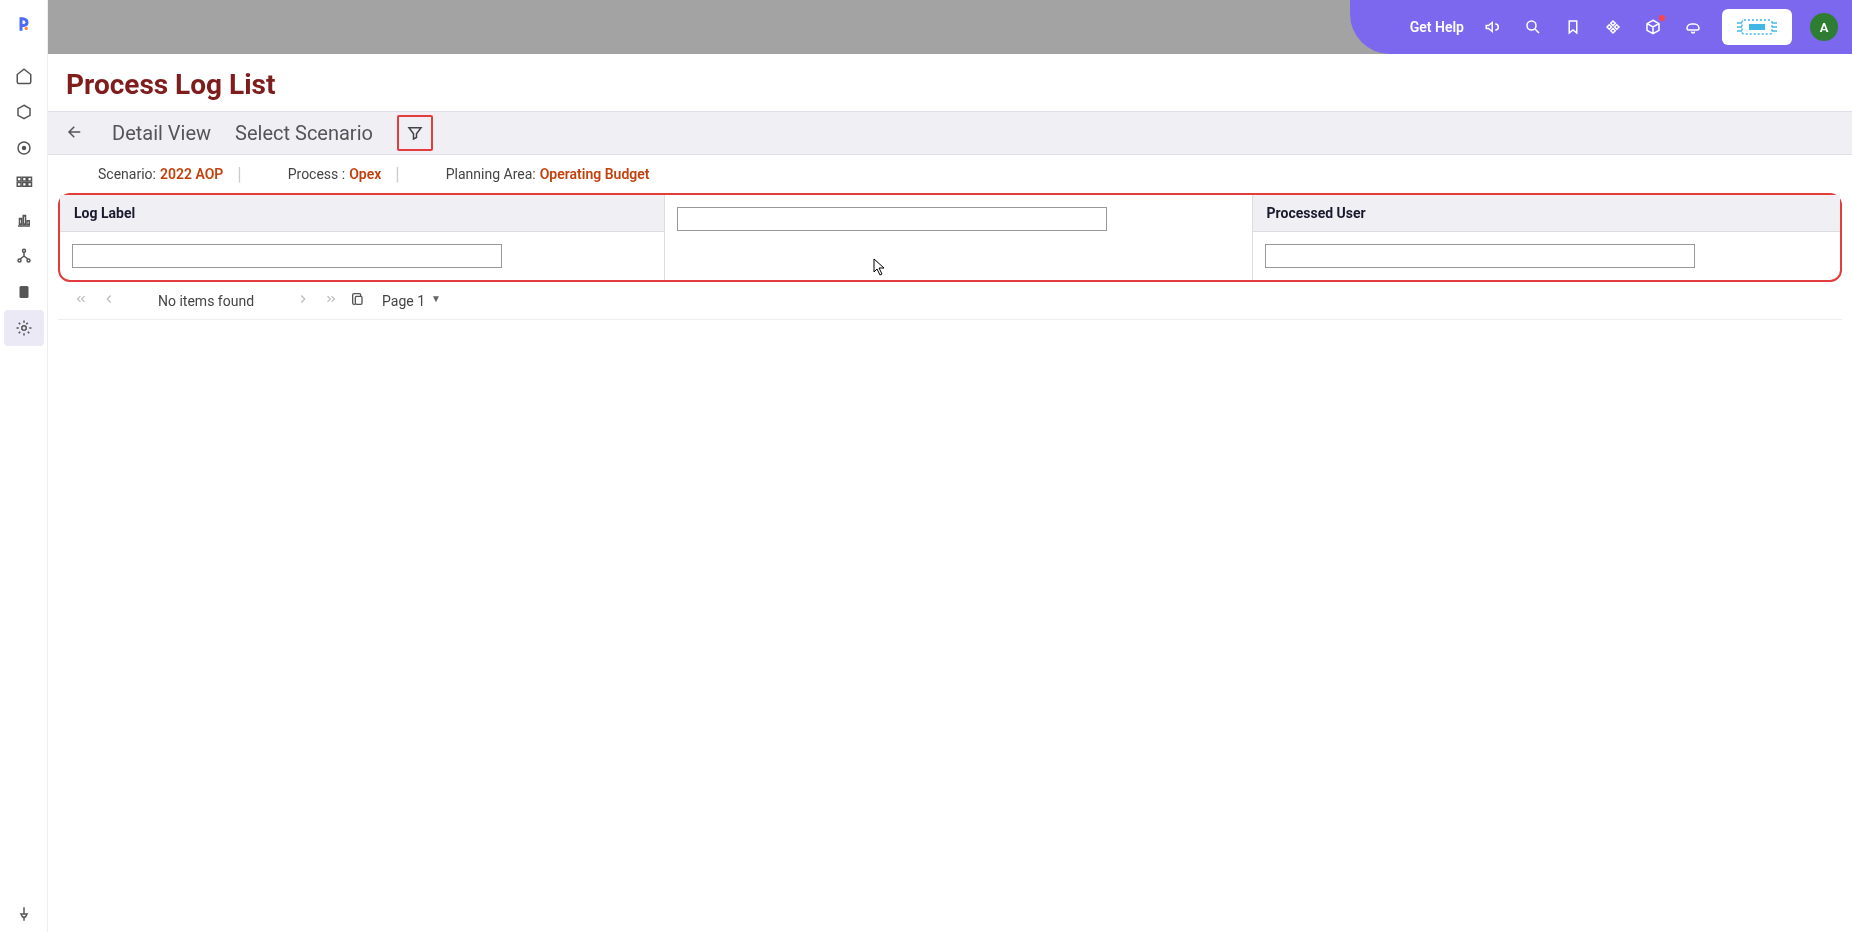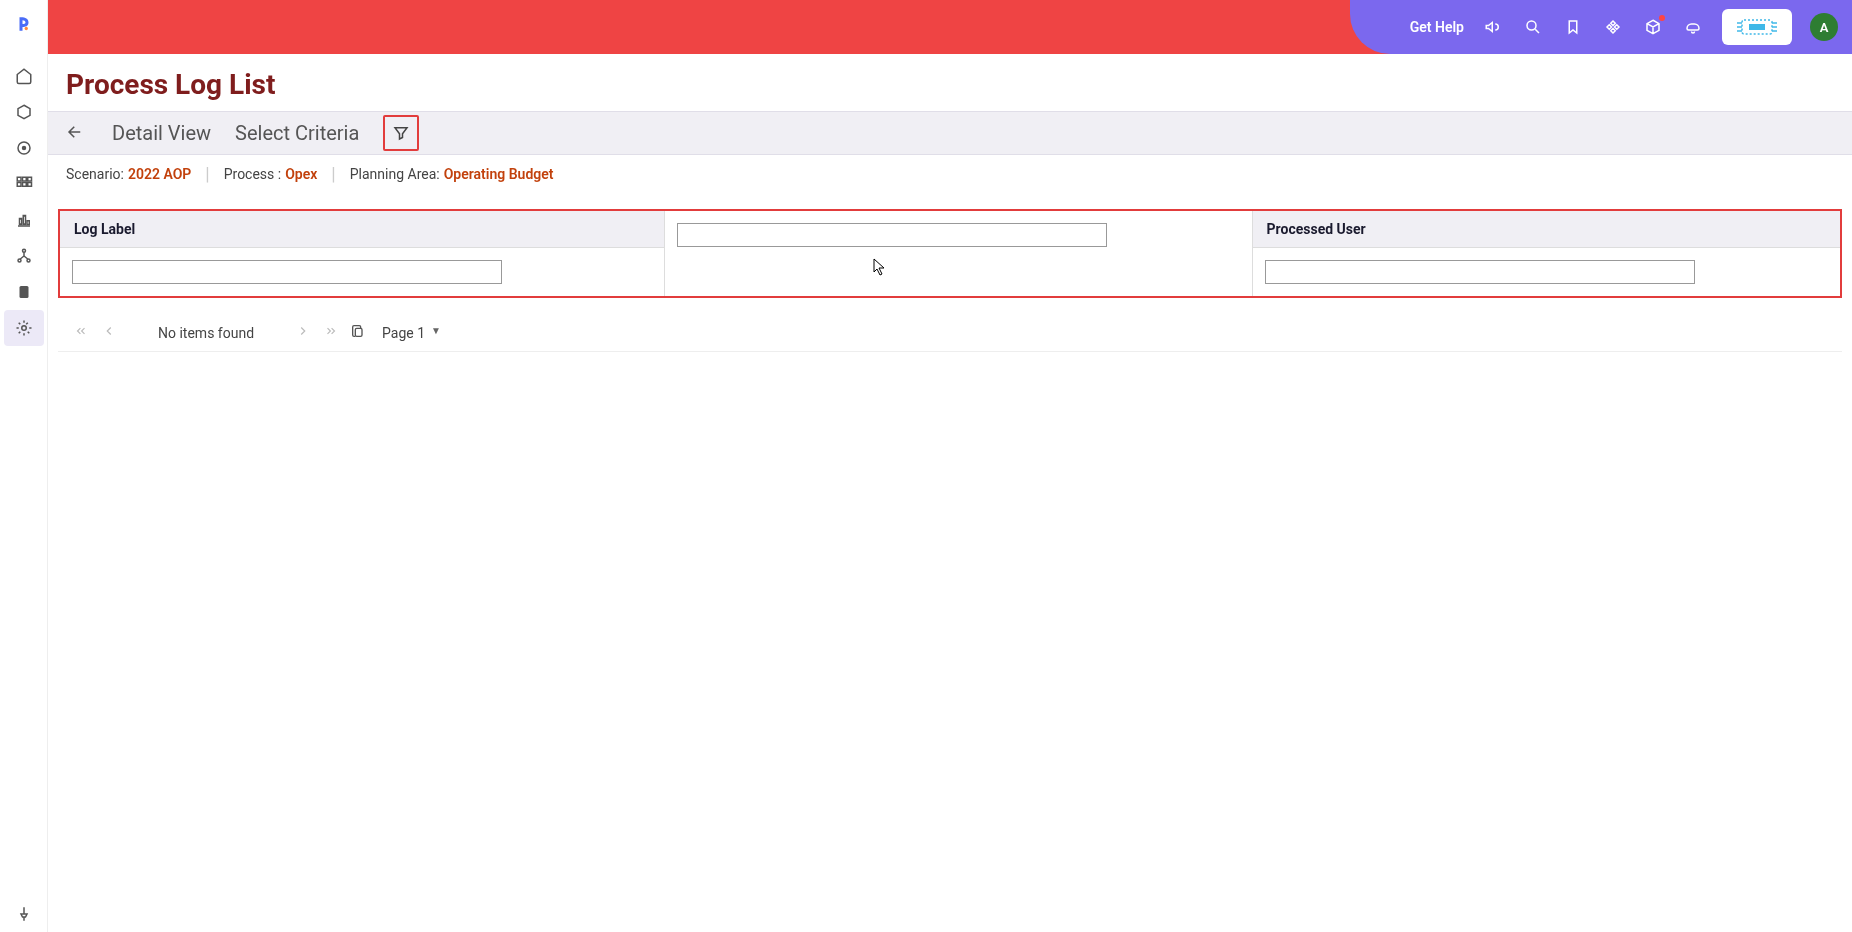--- a/index.html
+++ b/index.html
@@ -12,21 +12,21 @@
 .sidebar .logo { width: 28px; height: 28px; margin-bottom: 20px; display:flex; align-items:center; justify-content:center; }
 .sidebar .nav-icon { width: 40px; height: 36px; display: flex; align-items: center; justify-content: center; color: #555; cursor: pointer; border-radius:4px; }
 .sidebar .nav-icon.active { background: #ece9f7; }
 .sidebar .spacer { flex: 1; }
 .sidebar svg { width: 18px; height: 18px; }
 
 
 .main { flex: 1; display: flex; flex-direction: column; min-width: 0; }
 
 
-.topbar { height: 54px; background: #ef4444; display: flex; align-items: center; position: relative; }
+.topbar { height: 54px; background: #a3a3a3; display: flex; align-items: center; position: relative; }
 .topbar-right { position: absolute; right: 0; top: 0; height: 54px; display: flex; align-items: center; padding-right: 14px; padding-left: 60px; background: #7b68ee; border-bottom-left-radius: 40px; gap: 18px; color: white; }
 .topbar-right .get-help { font-size: 14px; font-weight: 600; cursor: pointer; }
 .topbar-right .hicon { width: 22px; height: 22px; display: flex; align-items: center; justify-content: center; cursor: pointer; position: relative; }
 .topbar-right .hicon svg { width: 18px; height: 18px; }
 .red-dot { position: absolute; top: -1px; right: -1px; width: 6px; height: 6px; background: #ff4444; border-radius: 50%; }
 .chip-box { background: #fff; border-radius: 6px; padding: 6px 10px; display: flex; align-items: center; }
 .chip-box svg { width: 50px; height: 24px; }
 .avatar { width: 28px; height: 28px; border-radius: 50%; background: #2e7d32; color: white; display: flex; align-items: center; justify-content: center; font-weight: 600; font-size: 13px; cursor:pointer; }
 
 
@@ -34,26 +34,26 @@
 
 
 .toolbar { height: 44px; background: #f0eff4; display: flex; align-items: center; padding: 0 14px; gap: 24px; border-top: 1px solid #e0dee8; border-bottom: 1px solid #e0dee8; }
 .toolbar .back-btn { cursor: pointer; color: #555; padding: 4px; }
 .toolbar .tlink { color: #555; font-size: 20px; cursor: pointer; }
 .toolbar .filter-btn { width: 36px; height: 36px; display: flex; align-items: center; justify-content: center; cursor: pointer; border: 2px solid #e23c3c; border-radius: 2px; }
 .toolbar svg { width: 18px; height: 18px; }
 
 
 .crumbs { padding: 10px 18px; font-size: 14px; color: #444; display: flex; gap: 14px; align-items: center; }
-.crumbs .pair { display: flex; gap: 4px; }
+.crumbs .pair { display: flex; gap: 4px; margin-left: 32px; }
 .crumbs .val { font-weight: 600; color: #c2410c; }
 .crumbs .sep { color: #ccc; font-size: 18px; line-height: 1; }
 
 
-.filter-wrap { margin: 16px 10px; border: 2px solid #e23c3c; border-radius: 0; }
+.filter-wrap { margin: 0 10px; border: 2px solid #e23c3c; border-radius: 12px; }
 .filter-table { display: flex; }
 .filter-col { border-right: 1px solid #ddd; display: flex; flex-direction: column; }
 .filter-col:last-child { border-right: none; }
 .filter-col.c1 { flex: 0 0 34%; }
 .filter-col.c2 { flex: 0 0 33%; }
 .filter-col.c3 { flex: 1; }
 .fcol-header { background: #f0eff4; padding: 10px 14px; font-weight: 700; font-size: 14px; border-bottom: 1px solid #ddd; }
 .fcol-body { padding: 12px; }
 .fcol-body input { width: 100%; max-width: 430px; height: 24px; border: 1px solid #999; padding: 2px 6px; font-size: 13px; outline: none; }
 
@@ -194,21 +194,21 @@
       </div>
     </div>
 
     <div class="page-title">Process Log List</div>
 
     <div class="toolbar">
       <span class="back-btn"><svg viewBox="0 0 24 24" fill="none" stroke="currentColor" stroke-width="2">
             <path d="M19 12H5m6-7l-7 7 7 7"></path>
           </svg></span>
       <span class="tlink">Detail View</span>
-      <span class="tlink">Select Criteria</span>
+      <span class="tlink">Select Scenario</span>
       <span class="filter-btn">
           <svg viewBox="0 0 24 24" fill="none" stroke="#444" stroke-width="2">
             <path d="M4 5h16l-6 8v5l-4 2v-7L4 5z"></path>
           </svg>
         </span>
     </div>
 
     <div class="crumbs">
       <span class="pair">
           <span>Scenario:</span> 

